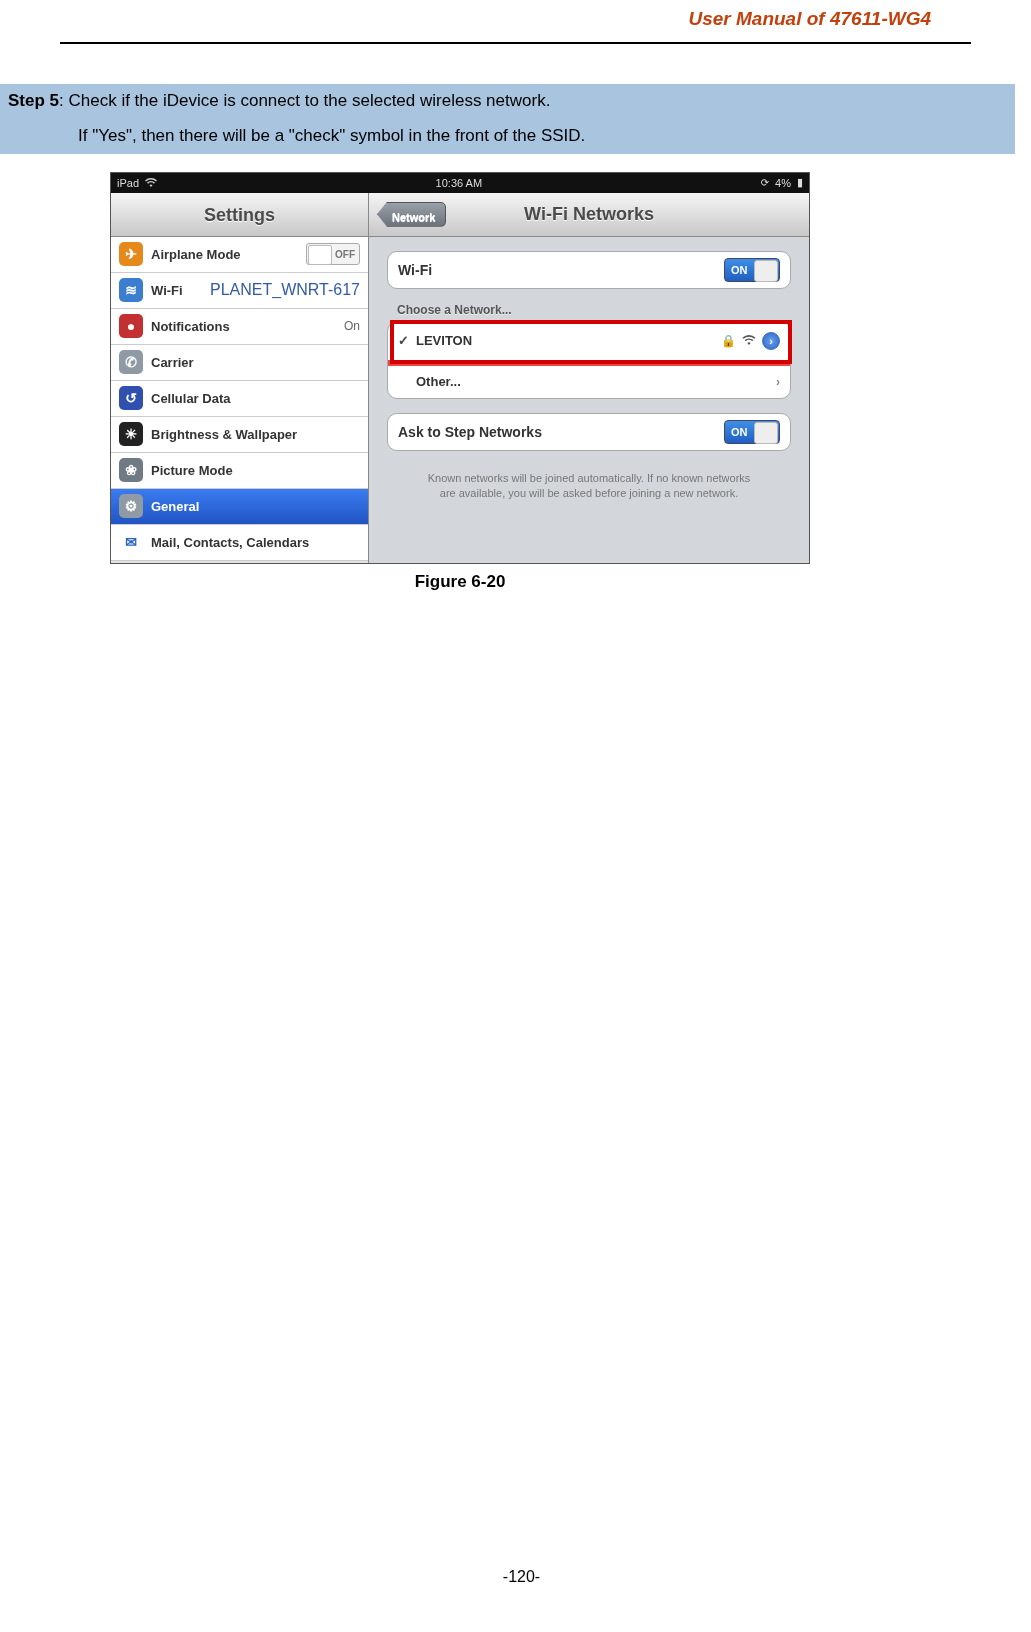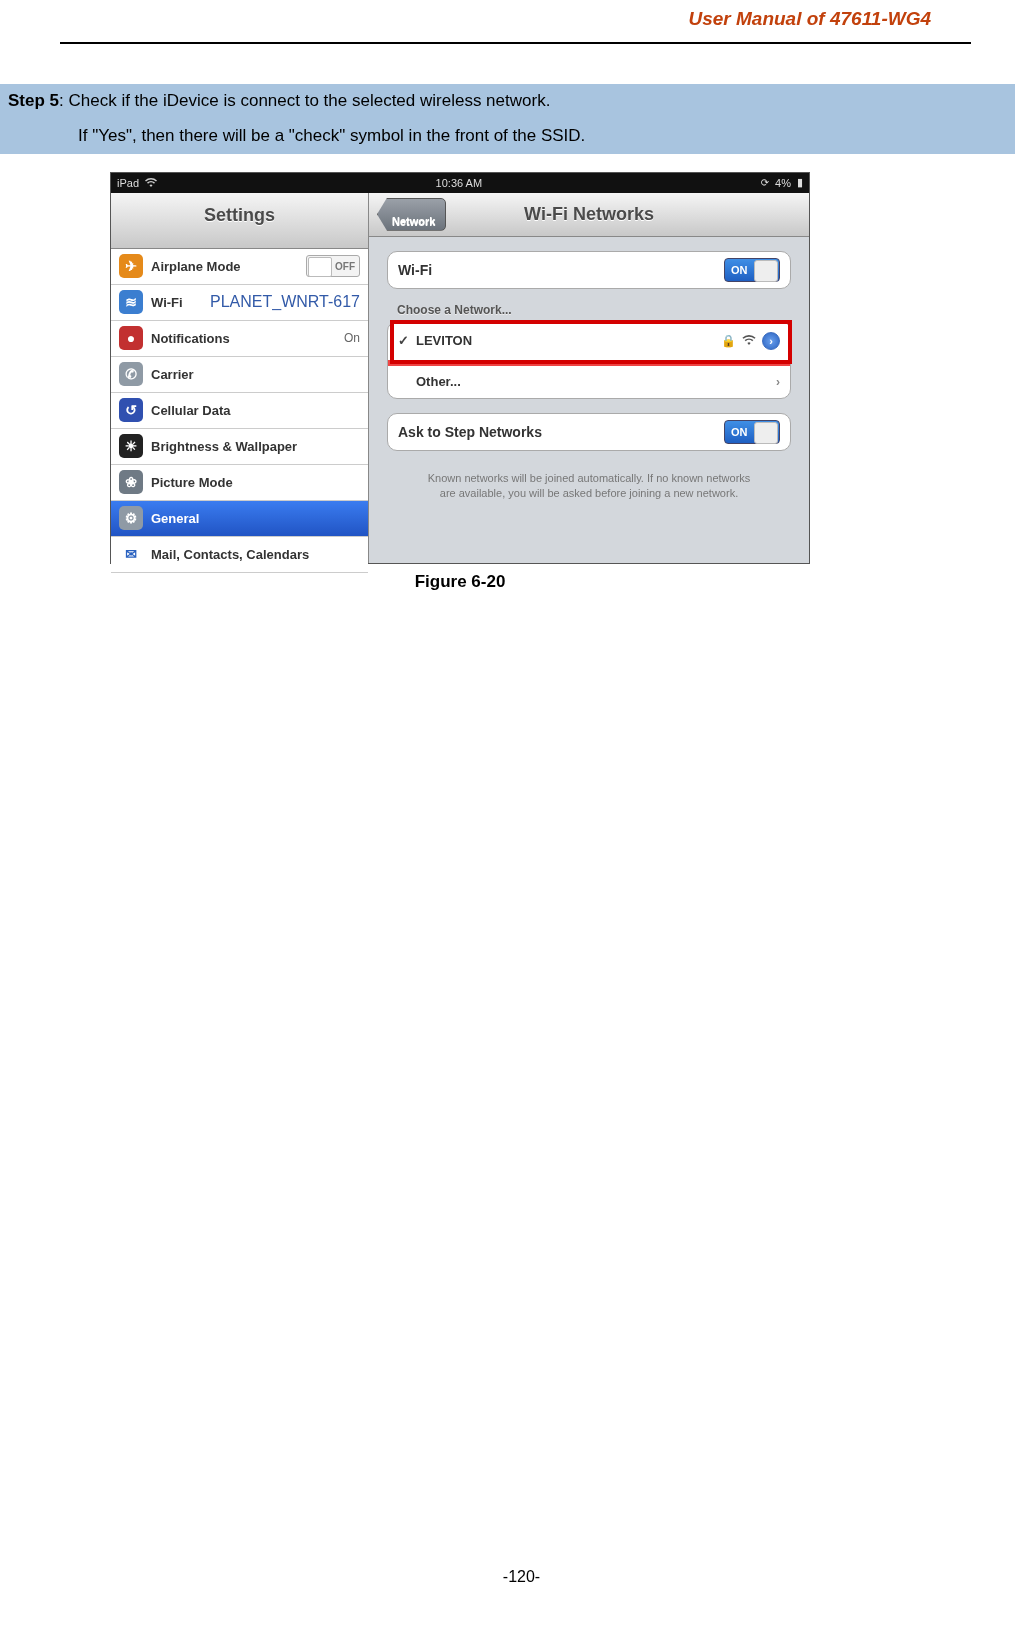--- a/index.html
+++ b/index.html
@@ -62,21 +62,21 @@
   }
   .status-bar .sb-left, .status-bar .sb-right { display: flex; gap: 6px; align-items: center; }
   .wifi-icon-svg { display: inline-block; }
   .main-area { display: flex; height: 370px; }
   .left-panel {
     width: 258px;
     border-right: 1px solid #888;
     background: #e3e3e3;
   }
   .panel-title {
-    height: 56px;
+    height: 44px;
     background: linear-gradient(#f5f5f5,#c8c8c8);
     text-align: center;
     line-height: 44px;
     font-weight: bold;
     font-size: 18px;
     color: #4a4a4a;
     border-bottom: 1px solid #888;
     text-shadow: 0 1px 0 #fff;
   }
   .settings-list { background: #fff; }
@@ -131,21 +131,21 @@
     align-items: center;
     justify-content: center;
     position: relative;
     font-weight: bold;
     font-size: 18px;
     color: #4a4a4a;
     text-shadow: 0 1px 0 #fff;
   }
   .back-btn {
     position: absolute; left: 8px;
-    padding: 16px 10px 3px 14px;
+    padding: 8px 10px 3px 14px;
     background: linear-gradient(#9aa0a8,#6c737c);
     color: #fff;
     font-size: 11px; font-weight: bold;
     border-radius: 5px;
     border: 1px solid #555;
     clip-path: polygon(10px 0, 100% 0, 100% 100%, 10px 100%, 0 50%);
   }
   .right-content { padding: 14px 18px; }
   .group-row {
     background: #fff;

